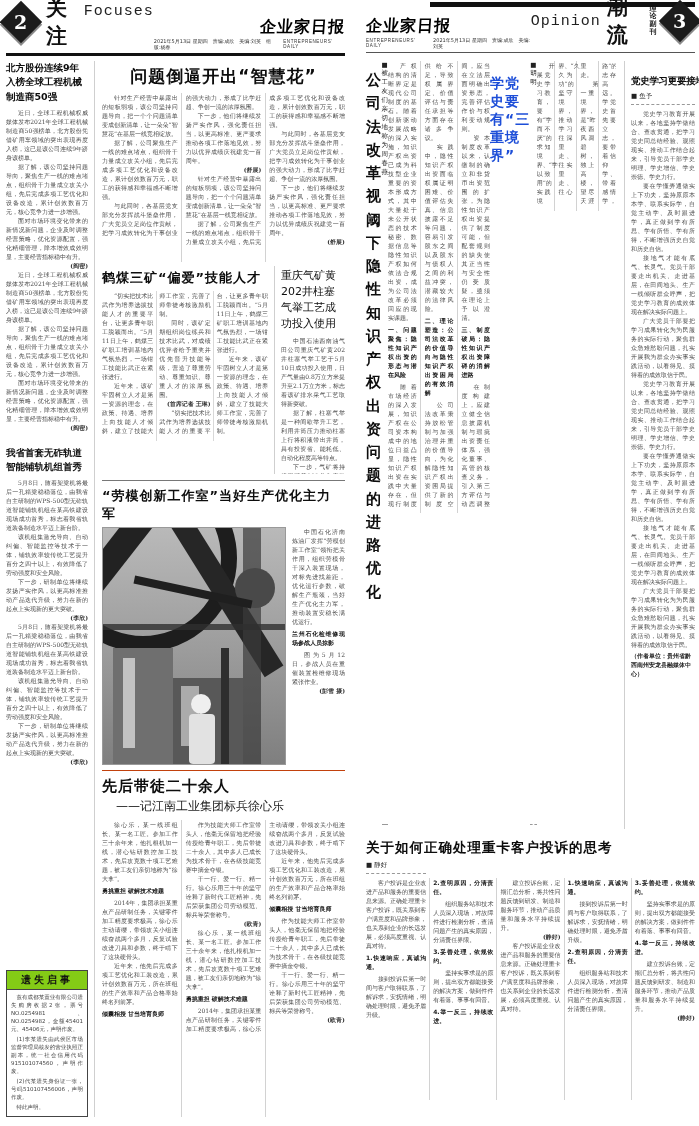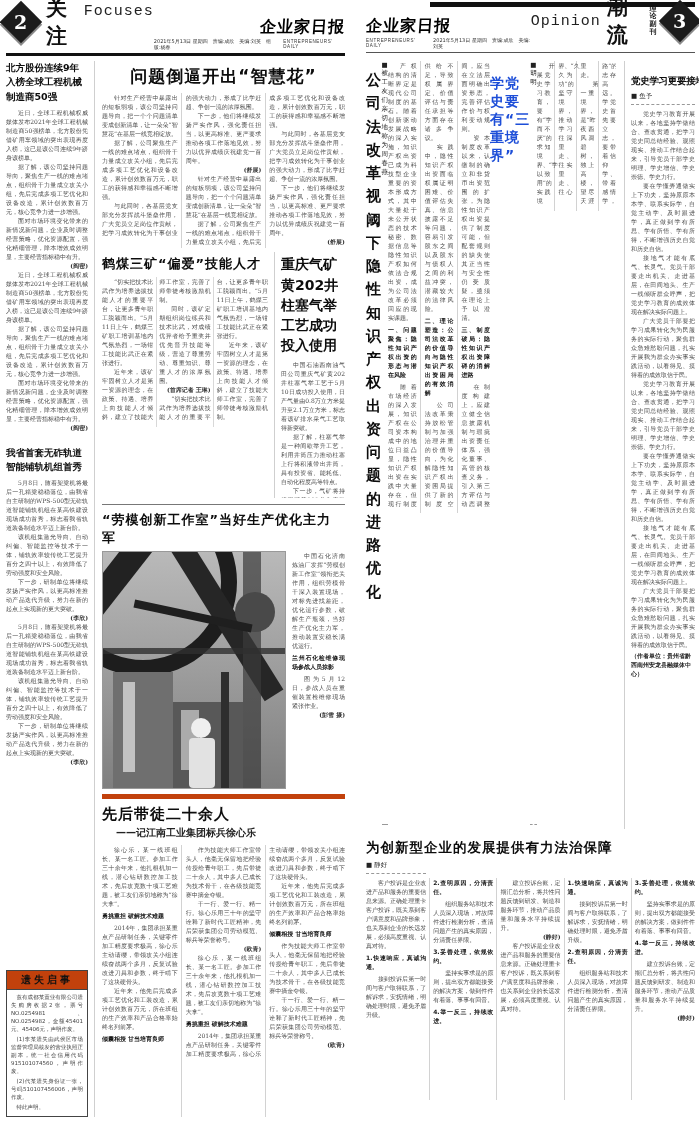--- a/index.html
+++ b/index.html
@@ -23,21 +23,21 @@
   .masthead-en{font-size:4.5px;letter-spacing:.6px;color:#333;font-family:"Liberation Sans",sans-serif;}
   .dateline{font-size:5px;color:#333;}
   .rule-thick{height:3px;background:#111;margin-top:3px;}
   .rule-thin{height:1px;background:#555;margin-top:3px;}
   .topbar{height:5px;background:#111;margin-left:64px;margin-bottom:4px;}
   .subtag{font-size:7px;font-weight:bold;color:#111;line-height:1.1;width:16px;text-align:center;}
 
   
   .h-big{font-size:17px;font-weight:bold;color:#0d0d0d;text-align:center;letter-spacing:1px;margin:4px 0 5px;}
   .h-med{font-size:13px;font-weight:bold;color:#0d0d0d;text-align:left;letter-spacing:1px;margin:3px 0 4px;}
-  .h-side{font-size:14px;font-weight:bold;color:#0d0d0d;line-height:1.45;margin:2px 0 4px;}
+  .h-side{font-size:11px;font-weight:normal;color:#0d0d0d;line-height:1.45;margin:2px 0 4px;}
   .body-txt{font-family:"DejaVu Serif",serif;font-size:6px;line-height:9px;color:#4a4a4a;
             text-align:justify;overflow:hidden;}
   .cols3{column-count:3;column-gap:8px;column-rule:1px solid #d2d2d2;}
   .cols4{column-count:4;column-gap:8px;column-rule:1px solid #d2d2d2;}
   .cols5{column-count:5;column-gap:7px;column-rule:1px solid #d2d2d2;}
   .rich-p{display:block;text-indent:2em;}
   .rich-head{display:block;font-weight:bold;color:#151515;margin:3px 0;font-family:"DejaVu Sans",sans-serif;}
   .rich-sig{display:block;text-align:right;font-weight:bold;color:#333;}
   .byline{font-size:6.5px;color:#222;font-weight:normal;border-bottom:1px dashed #999;
           padding-bottom:3px;margin-bottom:4px;}
@@ -45,29 +45,29 @@
 
   
   .l-content{display:flex;margin-top:5px;height:1056px;}
   .l-col1{width:82px;flex:0 0 82px;padding-right:6px;display:flex;flex-direction:column;}
   .l-main{flex:1;border-left:1px solid #cfcfcf;padding-left:7px;display:flex;flex-direction:column;}
   .c1-head{font-size:9.5px;font-weight:bold;line-height:1.5;color:#0d0d0d;margin-bottom:4px;}
   .sec2{display:flex;margin-top:4px;}
   .sec2-l{width:166px;flex:0 0 166px;padding-right:6px;}
   .sec2-r{flex:1;border-left:1px solid #cfcfcf;padding-left:6px;}
   .cols3n{column-count:3;column-gap:6px;column-rule:1px solid #d8d8d8;}
-  .boxed{border-top:1px solid #777;border-bottom:5px solid #c2410c;margin-top:6px;padding:3px 0 5px;}
+  .boxed{border-top:1px solid #777;border-bottom:1px solid #c2410c;margin-top:6px;padding:3px 0 5px;}
   .box-row{display:flex;margin-top:2px;}
   .photo-wrap{width:184px;flex:0 0 184px;}
   .photo-wrap svg{display:block;border:1px solid #999;}
   .cap-col{flex:1;padding-left:6px;}
   .h-big2{font-size:15px;font-weight:bold;color:#0d0d0d;margin:6px 0 2px;letter-spacing:1px;}
-  .h-sub{font-size:10px;font-weight:bold;color:#222;margin:0 0 5px 14px;}
+  .h-sub{font-size:12px;font-weight:normal;color:#222;margin:0 0 5px 14px;}
   .notice-box{border:1px solid #444;margin-top:auto;}
-  .notice-title{background:#c2410c;border-bottom:1px solid #444;text-align:center;
+  .notice-title{background:#84cc16;border-bottom:1px solid #444;text-align:center;
                 font-size:10px;font-weight:bold;letter-spacing:3px;padding:2px 0;color:#111;}
   .notice-body{font-size:5.5px;line-height:8px;color:#444;padding:3px 4px;text-align:justify;}
   .notice-body p{margin:0 0 2px;text-indent:1em;}
 
   
   .r-rowA{display:flex;margin-top:8px;height:768px;}
   .r-main{flex:1;padding-right:8px;display:flex;flex-direction:row;}
   .r-side{width:64px;flex:0 0 64px;border-left:1px solid #cfcfcf;padding-left:6px;}
   .r-h1{font-size:15px;font-weight:bold;color:#0d0d0d;line-height:1.55;letter-spacing:.5px;margin:8px 0 6px;}
   .r-side-h{font-size:9.5px;font-weight:bold;color:#0d0d0d;margin:14px 0 4px;letter-spacing:-.3px;white-space:nowrap;}
@@ -325,21 +325,21 @@
             <span class="rich-p">广大党员干部要把学习成果转化为为民服务的实际行动，聚焦群众急难愁盼问题，扎实开展我为群众办实事实践活动，以看得见、摸得着的成效取信于民。</span>
             <span class="rich-p">党史学习教育开展以来，各地坚持学做结合、查改贯通，把学习党史同总结经验、观照现实、推动工作结合起来，引导党员干部学史明理、学史增信、学史崇德、学史力行。</span>
             <span class="rich-p">要在学懂弄通做实上下功夫，坚持原原本本学、联系实际学，自觉主动学、及时跟进学，真正做到学有所思、学有所悟、学有所得，不断增强历史自觉和历史自信。</span>
             <span class="rich-p">接地气才能有底气、长灵气。党员干部要走出机关、走进基层，在田间地头、生产一线倾听群众呼声，把党史学习教育的成效体现在解决实际问题上。</span>
             <span class="rich-p">广大党员干部要把学习成果转化为为民服务的实际行动，聚焦群众急难愁盼问题，扎实开展我为群众办实事实践活动，以看得见、摸得着的成效取信于民。</span>
           </div>
         <div class="sig-line" style="text-align:left;">（作者单位：贵州省黔西南州安龙县融媒体中心）</div>
       </div>
     </div>
 
-    <div class="r-h3">为创新型企业的发展提供有力法治保障</div>
+    <div class="r-h3">关于如何正确处理重卡客户投诉的思考</div>
     <div class="byline" style="width:60px;">■ 静好</div>
     <div class="body-txt cols5" style="height:222px;">
         <span class="rich-p">客户投诉是企业改进产品和服务的重要信息来源。正确处理重卡客户投诉，既关系到客户满意度和品牌形象，也关系到企业的长远发展，必须高度重视、认真对待。</span>
         <span class="rich-head">1.快速响应，真诚沟通。</span>
         <span class="rich-p">接到投诉后第一时间与客户取得联系，了解诉求，安抚情绪，明确处理时限，避免矛盾升级。</span>
         <span class="rich-head">2.查明原因，分清责任。</span>
         <span class="rich-p">组织服务站和技术人员深入现场，对故障件进行检测分析，查清问题产生的真实原因，分清责任界限。</span>
         <span class="rich-head">3.妥善处理，依规依约。</span>
         <span class="rich-p">坚持实事求是的原则，提出双方都能接受的解决方案，做到件件有着落、事事有回音。</span>
         <span class="rich-head">4.举一反三，持续改进。</span>

